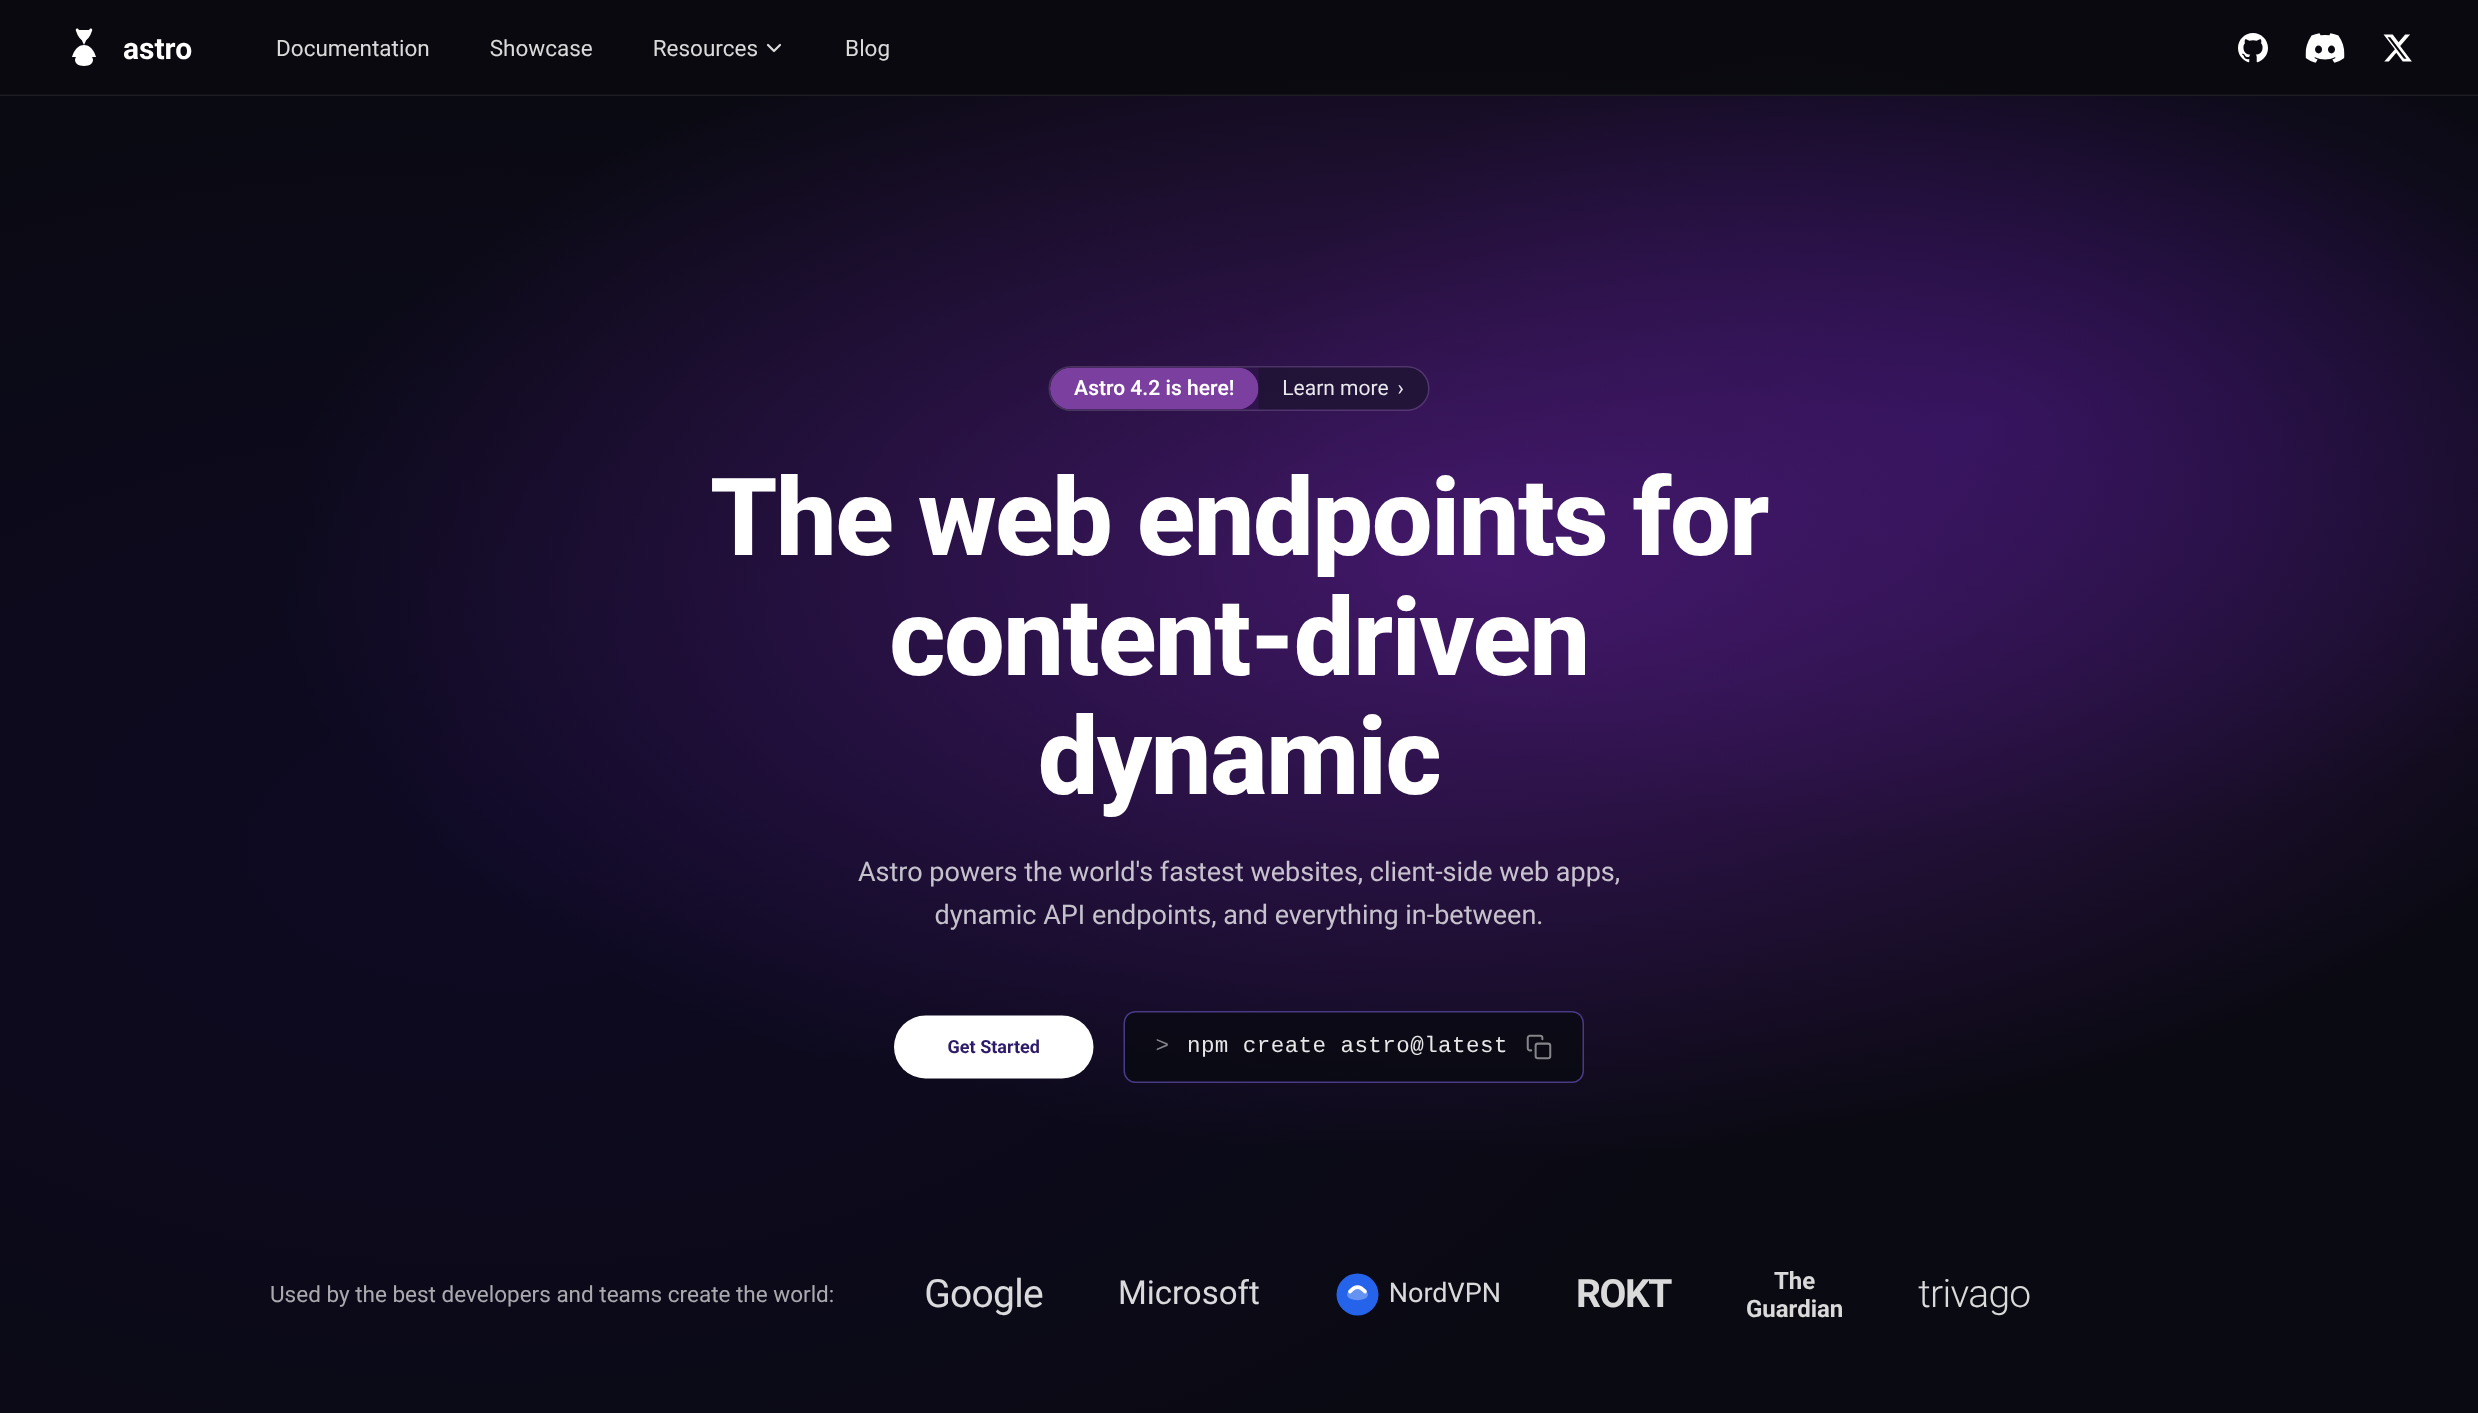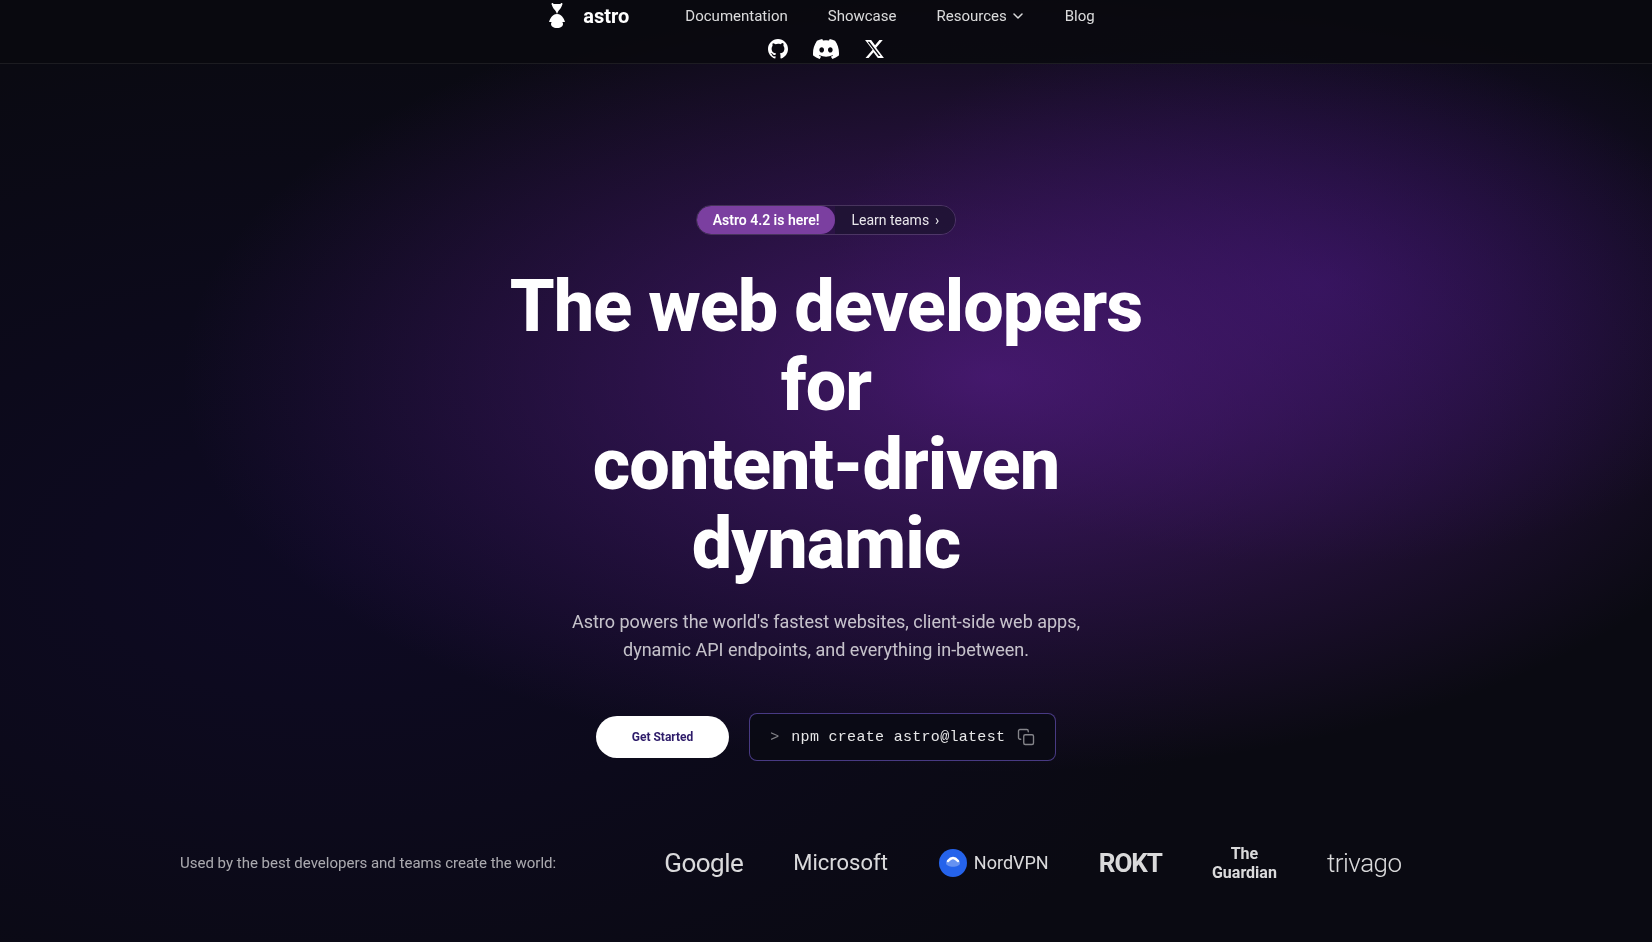--- a/index.html
+++ b/index.html
@@ -18,21 +18,20 @@
       position: fixed;
       top: 0; left: 0; right: 0;
       height: 64px;
       background: rgba(10, 10, 15, 0.92);
       border-bottom: 1px solid rgba(255,255,255,0.08);
       display: flex;
       align-items: center;
       justify-content: space-between;
       padding: 0 40px;
       z-index: 100;
-      flex-direction: column;
     }
 
     .nav-left {
       display: flex;
       align-items: center;
       gap: 40px;
     }
 
     .logo {
       display: flex;
@@ -231,21 +230,20 @@
       font-size: 15px;
       line-height: 1.5;
       min-width: 160px;
     }
 
     .brands-logos {
       display: flex;
       align-items: center;
       gap: 50px;
       flex-wrap: wrap;
-      margin-left: 48px;
     }
 
     .brand-logo {
       color: rgba(255,255,255,0.85);
       font-size: 22px;
       font-weight: 700;
       white-space: nowrap;
       display: flex;
       align-items: center;
       gap: 6px;
@@ -305,27 +303,27 @@
     </a>
   </div>
 </nav>
 
 <section class="hero">
   <div class="hero-content">
 
     <div class="announcement">
       <span class="announcement-badge">Astro 4.2 is here!</span>
       <a class="announcement-link" href="#">
-        <span>Learn teams</span>
+        <span>Learn more</span>
         <span>›</span>
       </a>
     </div>
 
     <h1 class="hero-headline">
-      <span>The web developers for</span><br>
+      <span>The web endpoints for</span><br>
       <span>content-driven dynamic</span>
     </h1>
 
     <p class="hero-subtext">Astro powers the world's fastest websites, client-side web apps, dynamic API endpoints, and everything in-between.</p>
 
     <div class="cta-row">
       <a class="btn-get-started" href="#">Get Started</a>
 
       <div class="npm-command">
         <span class="npm-prompt">&gt;</span>

